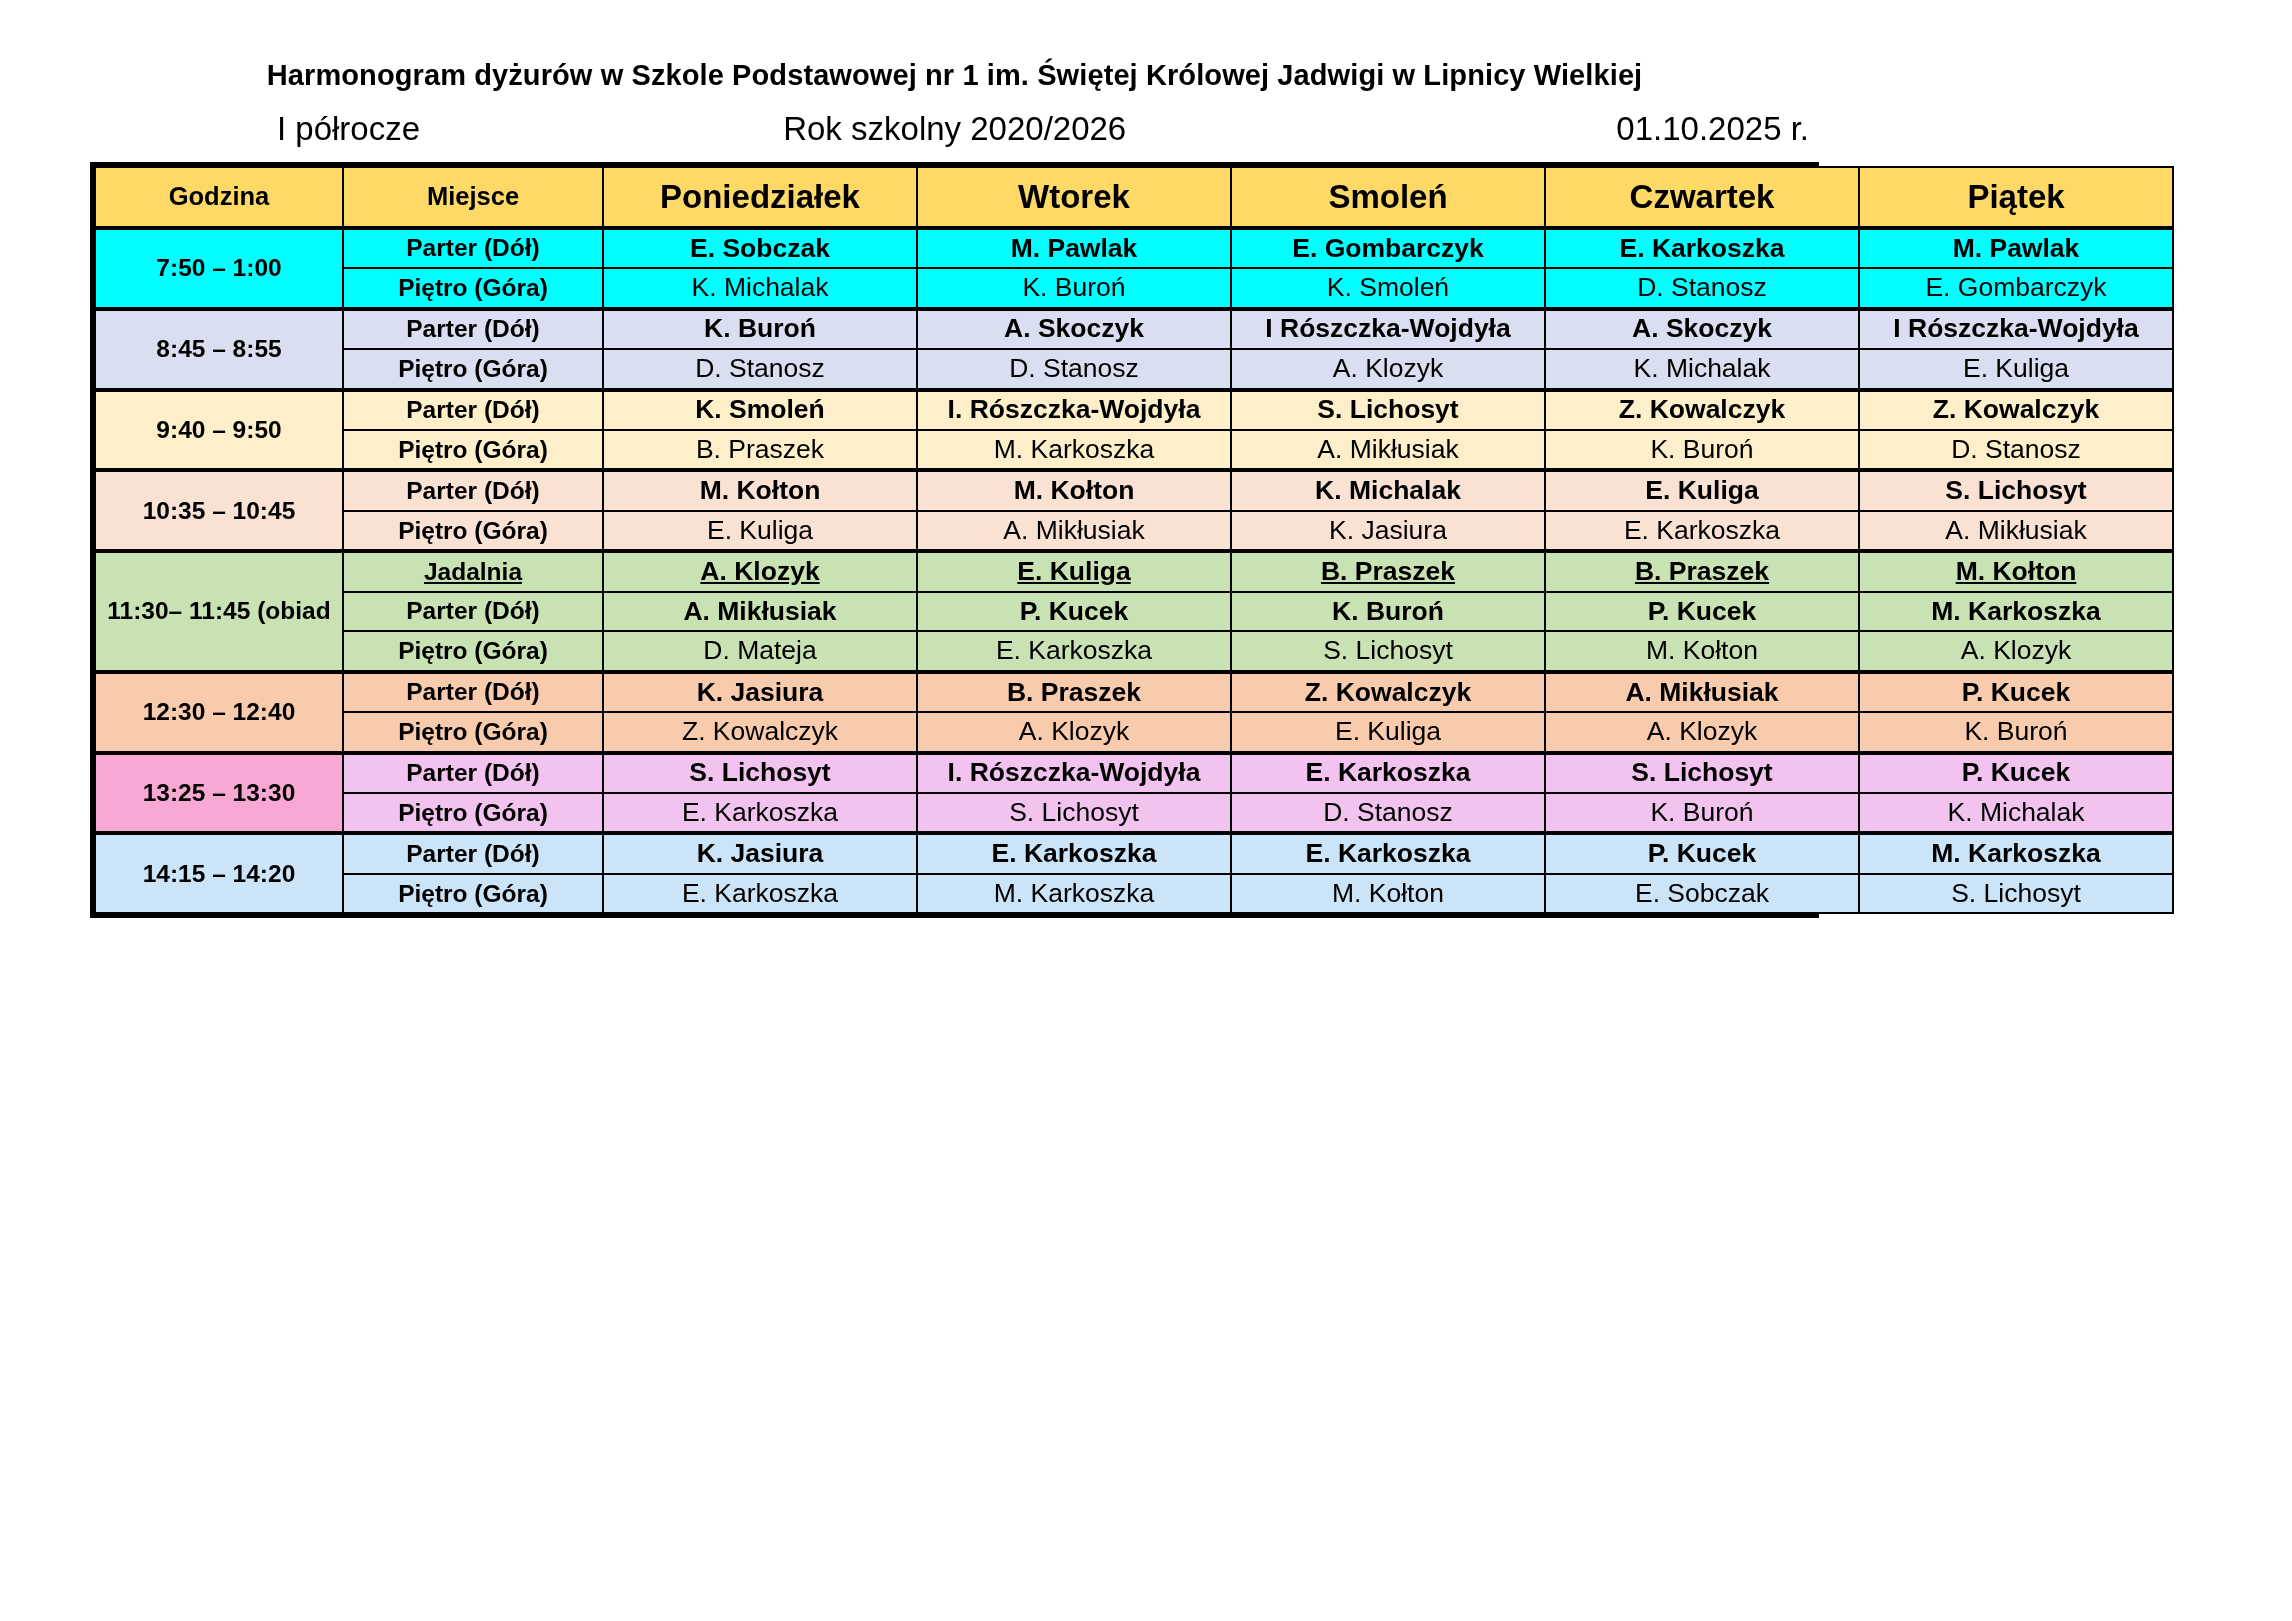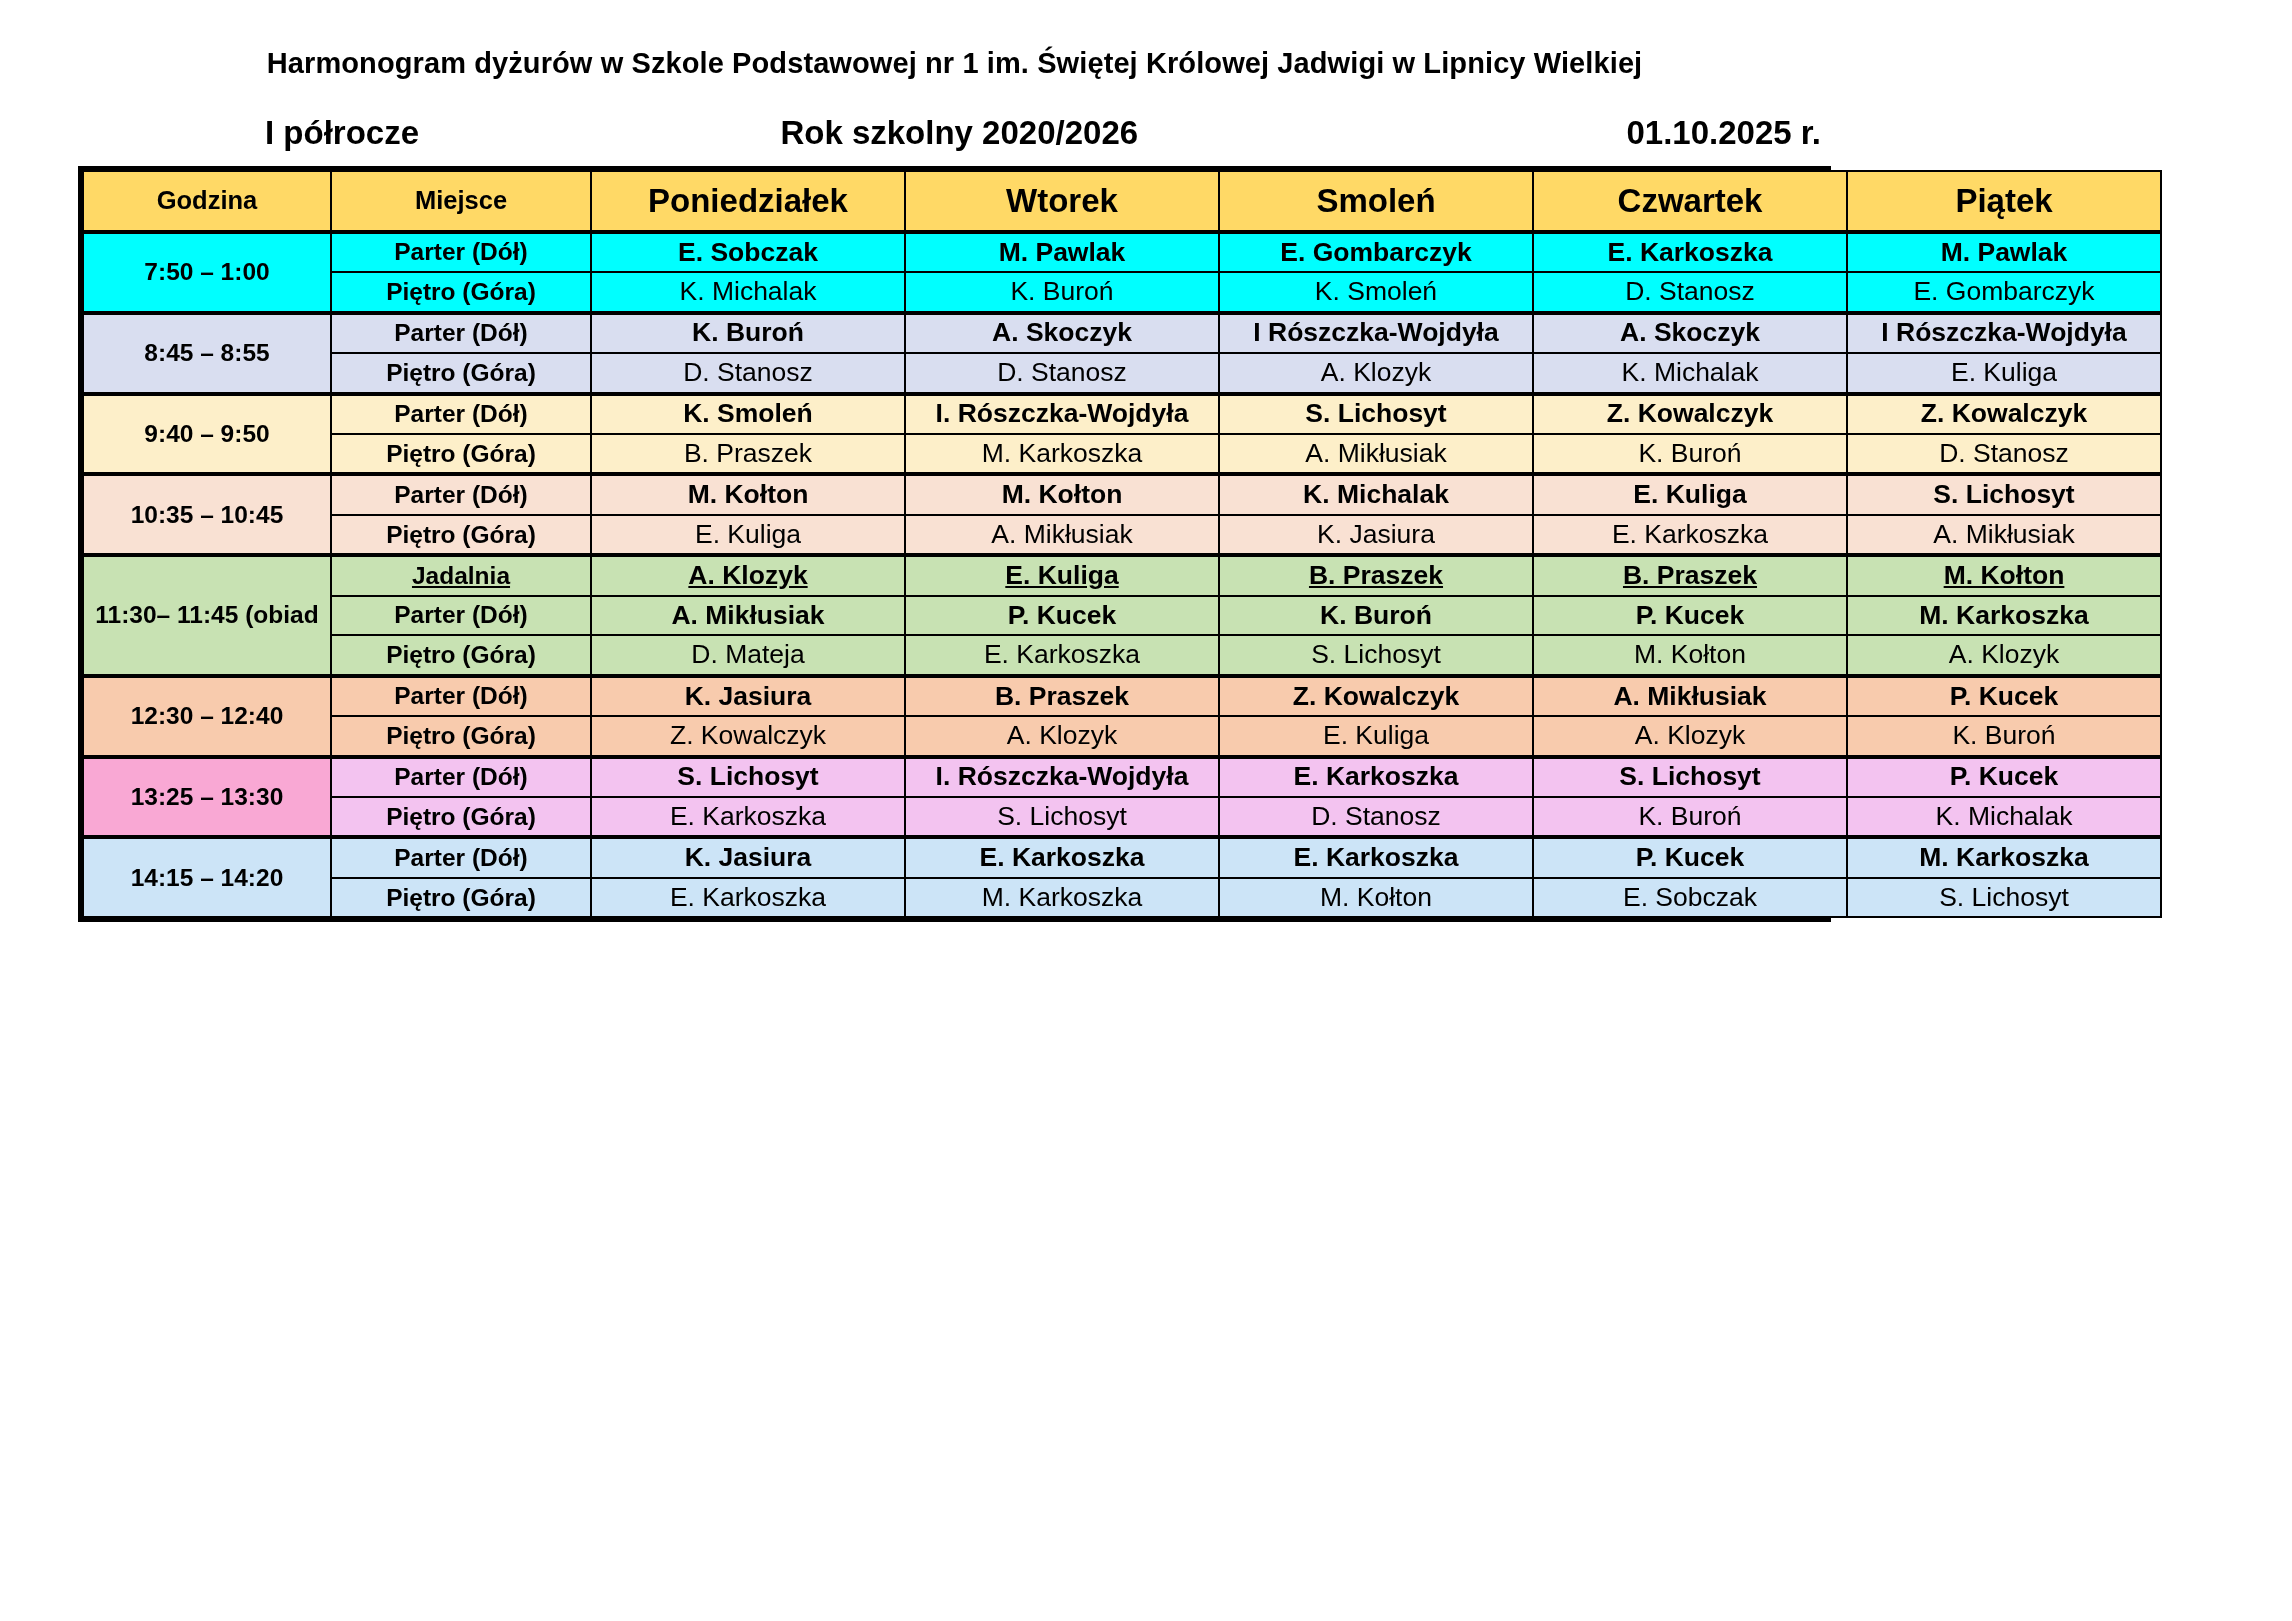--- a/index.html
+++ b/index.html
@@ -13,38 +13,38 @@
     font-family: "Liberation Sans", sans-serif;
     color: #000000;
     overflow: hidden;
   }
 
   .page {
     position: relative;
     width: 1909px;
     height: 1621px;
     box-sizing: border-box;
-    padding: 0;
+    padding: 12px;
   }
 
   
   .title-main {
     text-align: center;
     font-size: 29px;
     font-weight: bold;
     padding-top: 47px;
     letter-spacing: 0.1px;
     white-space: nowrap;
   }
   .title-row {
     display: flex;
     align-items: center;
     font-size: 33px;
-    font-weight: bold;
-    margin-top: 34px;
+    font-weight: normal;
+    margin-top: 18px;
     padding: 0 88px 0 265px;
   }
   .title-row .t-left { flex: 0 0 auto; }
   .title-row .t-mid  { flex: 1 1 auto; text-align: center; padding-right: 127px;}
   .title-row .t-right{ flex: 0 0 auto; }
 
   
   .sched-wrap {
     margin: 13.7px 78px 0 78px;
     border: 4.9px solid #000000;

